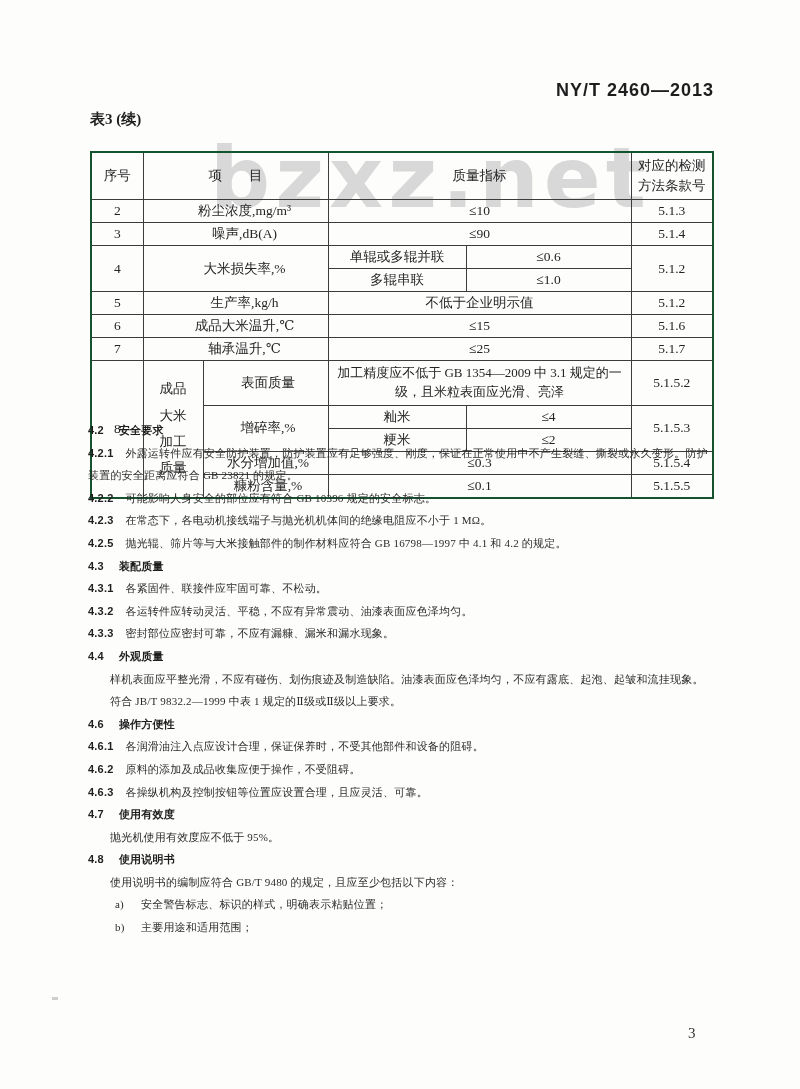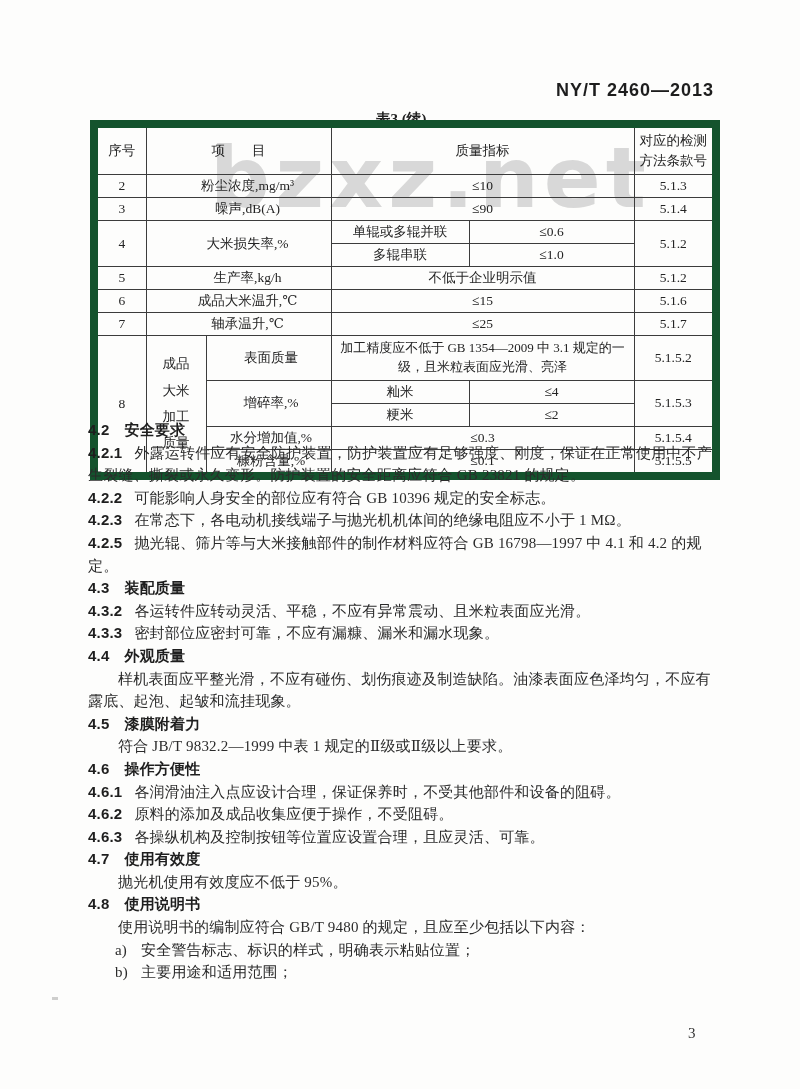--- a/index.html
+++ b/index.html
@@ -13,43 +13,43 @@
     font-family:"Liberation Sans","DejaVu Sans",sans-serif;
     font-weight:700; font-size:18px; letter-spacing:1px; color:#1d1d1d;
   }
   .watermark {
     position:absolute; left:210px; top:129px; z-index:0;
     font-family:"DejaVu Sans",sans-serif; font-weight:700;
     font-size:84px; letter-spacing:5px; color:#b5b5b5; opacity:0.5;
     pointer-events:none; white-space:nowrap;text-align:right;
   }
   .table-title {
-    position:absolute; top:110px; left:90px; width:622px; text-align:center;
+    position:absolute; top:110px; left:90px; width:622px; 
     font-weight:700; font-size:15px; color:#1f1f1f; z-index:1;
   }
   table.std {
-    position:absolute; left:90px; top:120px; width:622px; z-index:1;
+    position:absolute; left:90px; top:151px; width:622px; z-index:1;
     border-collapse:collapse; table-layout:fixed;
     font-size:13.5px; color:#242424; background:transparent;
-    border:8px solid #14532d;
+    border:2px solid #14532d;
   }
   table.std th, table.std td {
     border:1px solid #3c3c3c; padding:1px 4px; text-align:center;
     font-weight:400; line-height:1.45; background:transparent; overflow:hidden;
   }
   table.std tr.head th { height:44px; font-size:13.5px; }
   table.std td { height:20px; }
   .pre { white-space:pre-line; }
   .item { text-align:left; padding-left:22px !important; }
   .item2 { text-align:right; padding-left:9px !important; }
   .group { line-height:1.95 !important; padding:3px 2px !important; }
   .longcell { text-align:right; padding:3px 7px !important; font-size:13px; line-height:1.55; }
   .content {
     position:absolute; left:88px; top:419px; width:630px; z-index:1;
-    font-size:15px; line-height:22.6px; letter-spacing:0.2px; color:#2b2b2b;
+    font-size:11px; line-height:22.6px; letter-spacing:0.2px; color:#2b2b2b;
   }
   .content p { margin:0; }
   p.h, p.h b { font-family:"Liberation Sans","DejaVu Sans",sans-serif; font-weight:700; color:#1e1e1e; }
   p.h b.num { margin-right:15px; }
   p.c b.num {
     font-family:"Liberation Sans","DejaVu Sans",sans-serif; font-weight:700;
     color:#1e1e1e; margin-right:12px;
   }
   p.ind { text-indent:2em; }
   p.li { padding-left:27px; }
@@ -166,25 +166,25 @@
   </tbody>
     </table>
 
   <div class="content">
     <p class="h"><b class="num">4.2</b><b>安全要求</b></p>
     <p class="c"><b class="num">4.2.1</b><span>外露运转件应有安全防护装置，防护装置应有足够强度、刚度，保证在正常使用中不产生裂缝、撕裂或永久变形。防护装置的安全距离应符合 GB 23821 的规定。</span></p>
     <p class="c"><b class="num">4.2.2</b><span>可能影响人身安全的部位应有符合 GB 10396 规定的安全标志。</span></p>
     <p class="c"><b class="num">4.2.3</b><span>在常态下，各电动机接线端子与抛光机机体间的绝缘电阻应不小于 1 MΩ。</span></p>
     <p class="c"><b class="num">4.2.5</b><span>抛光辊、筛片等与大米接触部件的制作材料应符合 GB 16798—1997 中 4.1 和 4.2 的规定。</span></p>
     <p class="h"><b class="num">4.3</b><b>装配质量</b></p>
-    <p class="c"><b class="num">4.3.2</b><span>各运转件应转动灵活、平稳，不应有异常震动、且米粒表面应光滑。</span></p>
+    <p class="c"><b class="num">4.3.1</b><span>各紧固件、联接件应牢固可靠、不松动。</span></p>
+    <p class="c"><b class="num">4.3.2</b><span>各运转件应转动灵活、平稳，不应有异常震动、油漆表面应色泽均匀。</span></p>
     <p class="c"><b class="num">4.3.3</b><span>密封部位应密封可靠，不应有漏糠、漏米和漏水现象。</span></p>
     <p class="h"><b class="num">4.4</b><b>外观质量</b></p>
     <p class="ind">样机表面应平整光滑，不应有碰伤、划伤痕迹及制造缺陷。油漆表面应色泽均匀，不应有露底、起泡、起皱和流挂现象。</p>
-    <p class="h"><b class="num">4.5</b><b>漆膜附着力</b></p>
     <p class="ind">符合 JB/T 9832.2—1999 中表 1 规定的Ⅱ级或Ⅱ级以上要求。</p>
     <p class="h"><b class="num">4.6</b><b>操作方便性</b></p>
     <p class="c"><b class="num">4.6.1</b><span>各润滑油注入点应设计合理，保证保养时，不受其他部件和设备的阻碍。</span></p>
     <p class="c"><b class="num">4.6.2</b><span>原料的添加及成品收集应便于操作，不受阻碍。</span></p>
     <p class="c"><b class="num">4.6.3</b><span>各操纵机构及控制按钮等位置应设置合理，且应灵活、可靠。</span></p>
     <p class="h"><b class="num">4.7</b><b>使用有效度</b></p>
     <p class="ind">抛光机使用有效度应不低于 95%。</p>
     <p class="h"><b class="num">4.8</b><b>使用说明书</b></p>
     <p class="ind">使用说明书的编制应符合 GB/T 9480 的规定，且应至少包括以下内容：</p>
     <p class="li"><span class="lab">a)</span><span>安全警告标志、标识的样式，明确表示粘贴位置；</span></p>

